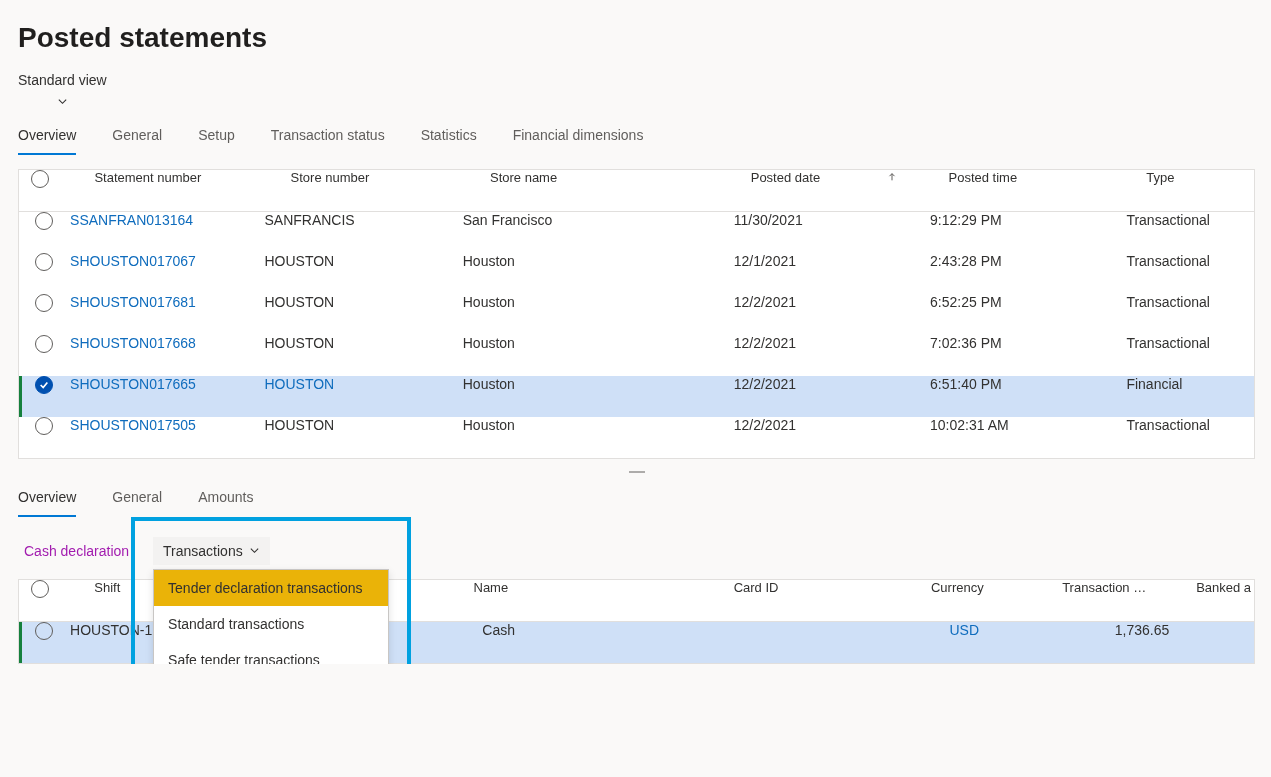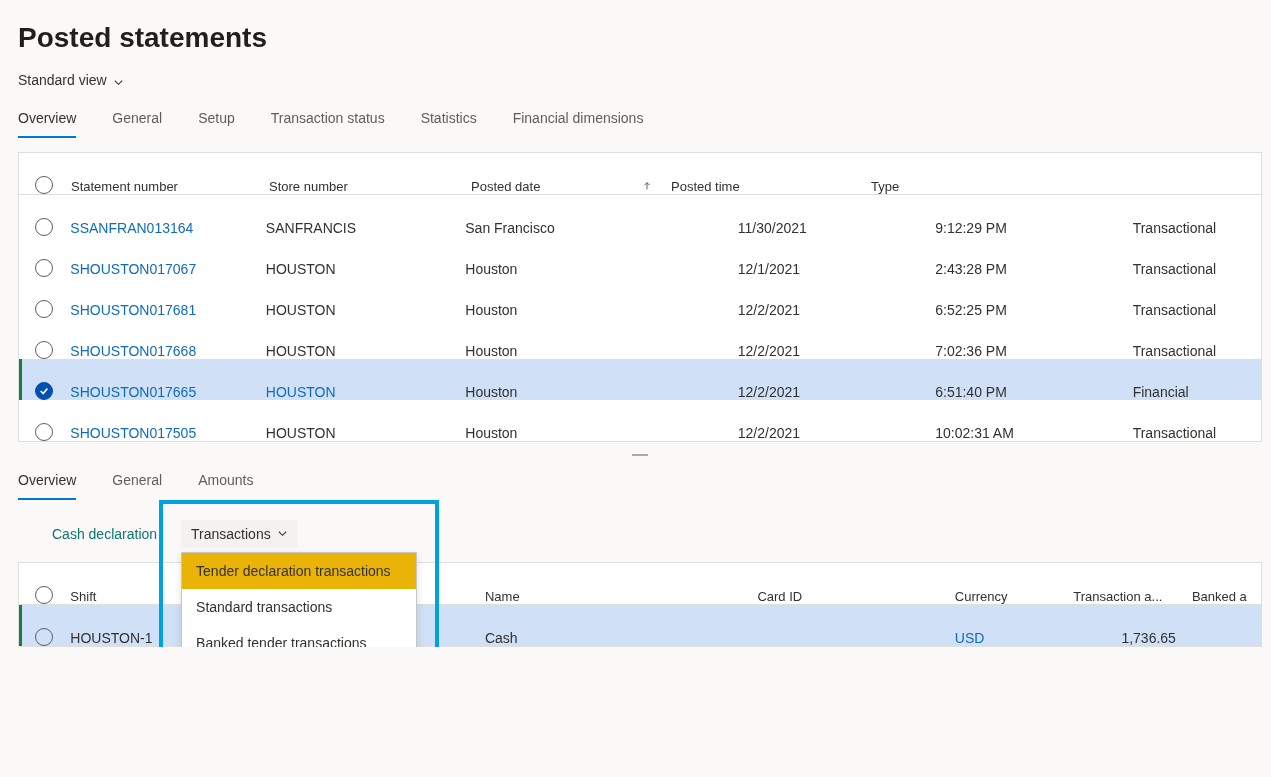--- a/index.html
+++ b/index.html
@@ -4,36 +4,37 @@
 <style>
   * { box-sizing: border-box; }
   body {
     margin: 0;
     font-family: "Segoe UI", -apple-system, BlinkMacSystemFont, sans-serif;
     background: #faf9f8;
     color: #323130;
     font-size: 14px;
   }
   .page {
-    padding: 16px 9px 0 18px;
+    padding: 16px 16px 0 18px;
   }
   .page-title {
     font-size: 28px;
     font-weight: 600;
     margin: 6px 0 18px 0;
     color: #201f1e;
   }
   .view-dropdown {
     display: inline-flex;
     align-items: center;
     gap: 6px;
     margin-bottom: 22px;
     cursor: pointer;
     color: #323130;
     font-size: 14px;
+    flex-direction: column;
   }
   .chevron-down {
     width: 11px;
     height: 11px;
     display: inline-block;
   }
   .tabs {
     display: flex;
     gap: 36px;
     margin-bottom: 14px;
@@ -49,29 +50,30 @@
     color: #323130;
     border-bottom: 2px solid #0078d4;
   }
   .grid {
     border: 1px solid #e1dfdd;
     background: #fff;
     margin-right: 0;
   }
   .grid-header {
     display: flex;
-    align-items: flex-end;
+    align-items: flex-start;
     border-bottom: 1px solid #e1dfdd;
     height: 42px;
     font-size: 13px;
     color: #323130;
+    gap: 32px;
   }
   .grid-row {
     display: flex;
-    align-items: flex-end;
+    align-items: flex-start;
     height: 41px;
     font-size: 14px;
     border-bottom: none;
   }
   .grid-row.selected {
     background: #cfe0f7;
     border-left: 3px solid #15803d;
   }
   .col-check { width: 50px; display:flex; justify-content:center; }
   .col-stnum { width: 200px; padding-left: 2px; }
@@ -106,21 +108,21 @@
     gap: 36px;
     margin: 4px 0 20px 0;
   }
   .action-bar {
     display: flex;
     gap: 24px;
     align-items: center;
     margin-bottom: 14px;
     padding-left: 6px;
   }
-  .action-link { color: #0f766e; cursor: pointer; margin-left: 28px; }
+  .action-link { color: #a21caf; cursor: pointer; }
   .btn-dropdown {
     display: inline-flex;
     align-items: center;
     gap: 6px;
     padding: 6px 10px;
     background: #f3f2f1;
     border: none;
     cursor: pointer;
     font-size: 14px;
     color: #323130;
@@ -184,20 +186,21 @@
 
   <div class="grid">
     <div class="grid-header">
       <div class="col-check">
         <span class="check-circle">
           
         </span>
       </div>
       <div class="col-stnum">Statement number</div>
       <div class="col-storenum">Store number</div>
+      <div class="col-storename">Store name</div>
       <div class="col-posted-date">
         <span>Posted date</span>
         <span class="sort-icon-slot" style="float:right; margin-right:14px;">
           <svg width="10" height="10" viewBox="0 0 12 12">
               <path d="M6 2 L6 10 M6 2 L3 5 M6 2 L9 5" stroke="#605e5c" stroke-width="1.2" fill="none"></path>
             </svg>
         </span>
       </div>
       <div class="col-posted-time">Posted time</div>
       <div class="col-type">Type</div>
@@ -295,21 +298,20 @@
         <span>Transactions</span>
         <span>
           <svg viewBox="0 0 12 12" width="11" height="11">
               <path d="M2 4 L6 8 L10 4" stroke="#323130" stroke-width="1.2" fill="none"></path>
             </svg>
         </span>
       </button>
       <div class="menu" id="tx-menu" style="top:32px; left:0;">
           <div class="menu-item hover">Tender declaration transactions</div>
           <div class="menu-item">Standard transactions</div>
-          <div class="menu-item">Banked tender transactions</div>
           <div class="menu-item">Safe tender transactions</div>
         </div>
       <div class="highlight-box" id="hl" style="top: -20px; left: -22px; width: 280px; height: 212px;"></div>
     </span>
   </div>
 
   <div class="grid">
     <div class="grid-header grid2-header">
       <div class="col-check">
         <span class="check-circle">

